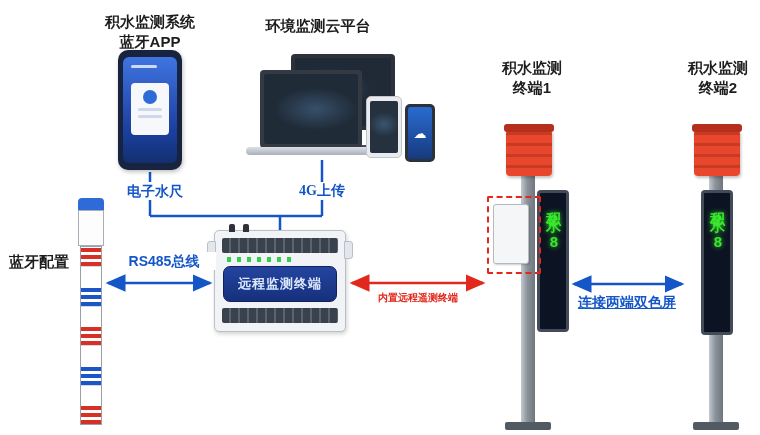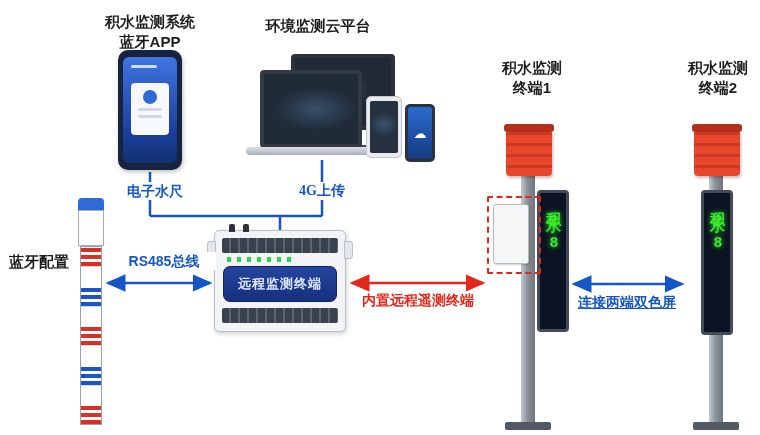--- a/index.html
+++ b/index.html
@@ -1,21 +1,21 @@
 <!DOCTYPE html>
 <html><head>
 <meta charset="utf-8">
 <style>
   *{margin:0;padding:0;box-sizing:border-box;}
   body{background:#ffffff;font-family:"Liberation Sans","DejaVu Sans",sans-serif;}
   .canvas{position:relative;width:760px;height:435px;background:#fff;overflow:hidden;}
   svg.overlay{position:absolute;left:0;top:0;width:760px;height:435px;z-index:1;pointer-events:none;}
   .lbl{position:absolute;font-weight:700;color:#1d1d1d;text-align:center;line-height:1.32;z-index:3;background:#fff;font-size:15px;}
   .lbl.blue{color:#1456c8;font-size:14px;}
-  .lbl.red{color:#e2281c;font-size:14px;background:transparent;}
+  .lbl.red{color:#e2281c;font-size:10px;background:transparent;}
   .lbl.nobg{background:transparent;}
 
   
   .phone{position:absolute;left:118px;top:50px;width:64px;height:120px;background:#17233f;border-radius:10px;z-index:2;box-shadow:1px 2px 4px rgba(0,0,0,.25);}
   .phone-screen{position:absolute;left:5px;top:7px;right:5px;bottom:7px;border-radius:6px;background:linear-gradient(180deg,#3f74e0 0%,#1b3f9e 70%,#12306f 100%);overflow:hidden;}
   .app-card{position:absolute;left:50%;top:26px;transform:translateX(-50%);width:38px;height:52px;background:#f6f8fb;border-radius:4px;}
   .app-drop{width:14px;height:14px;border-radius:50%;background:#2e6bd6;margin:7px auto 4px;}
   .app-bar{width:24px;height:3px;background:#cfd8ea;border-radius:2px;margin:4px auto;}
   .app-topline{position:absolute;left:8px;top:8px;width:26px;height:3px;background:rgba(255,255,255,.75);border-radius:2px;}
 

